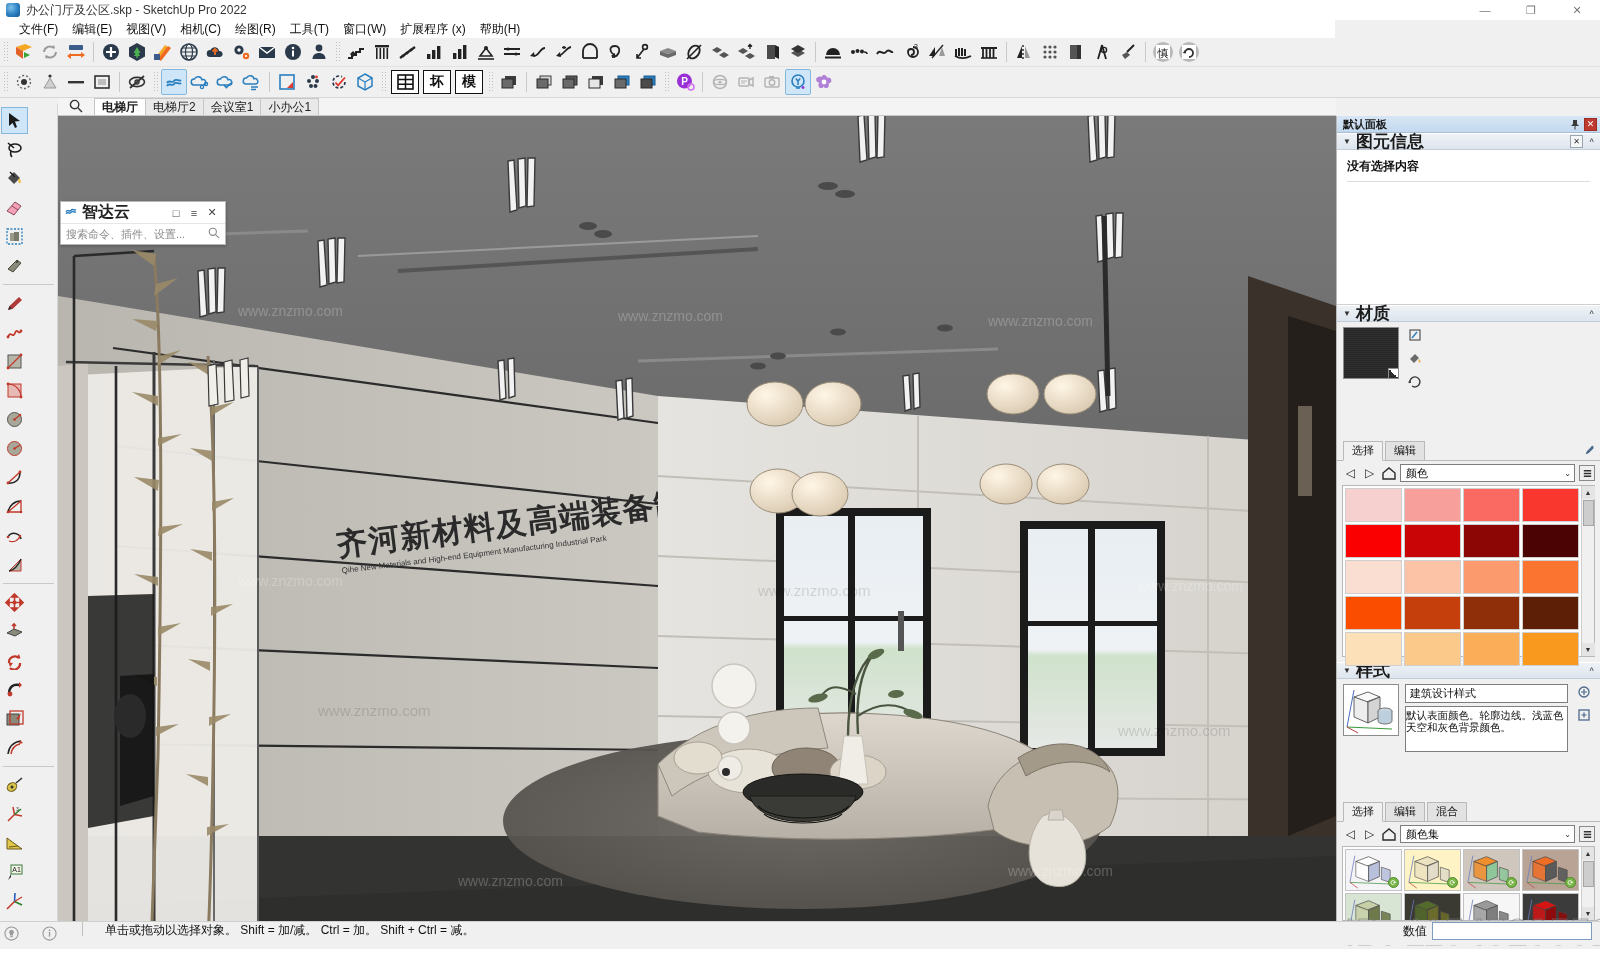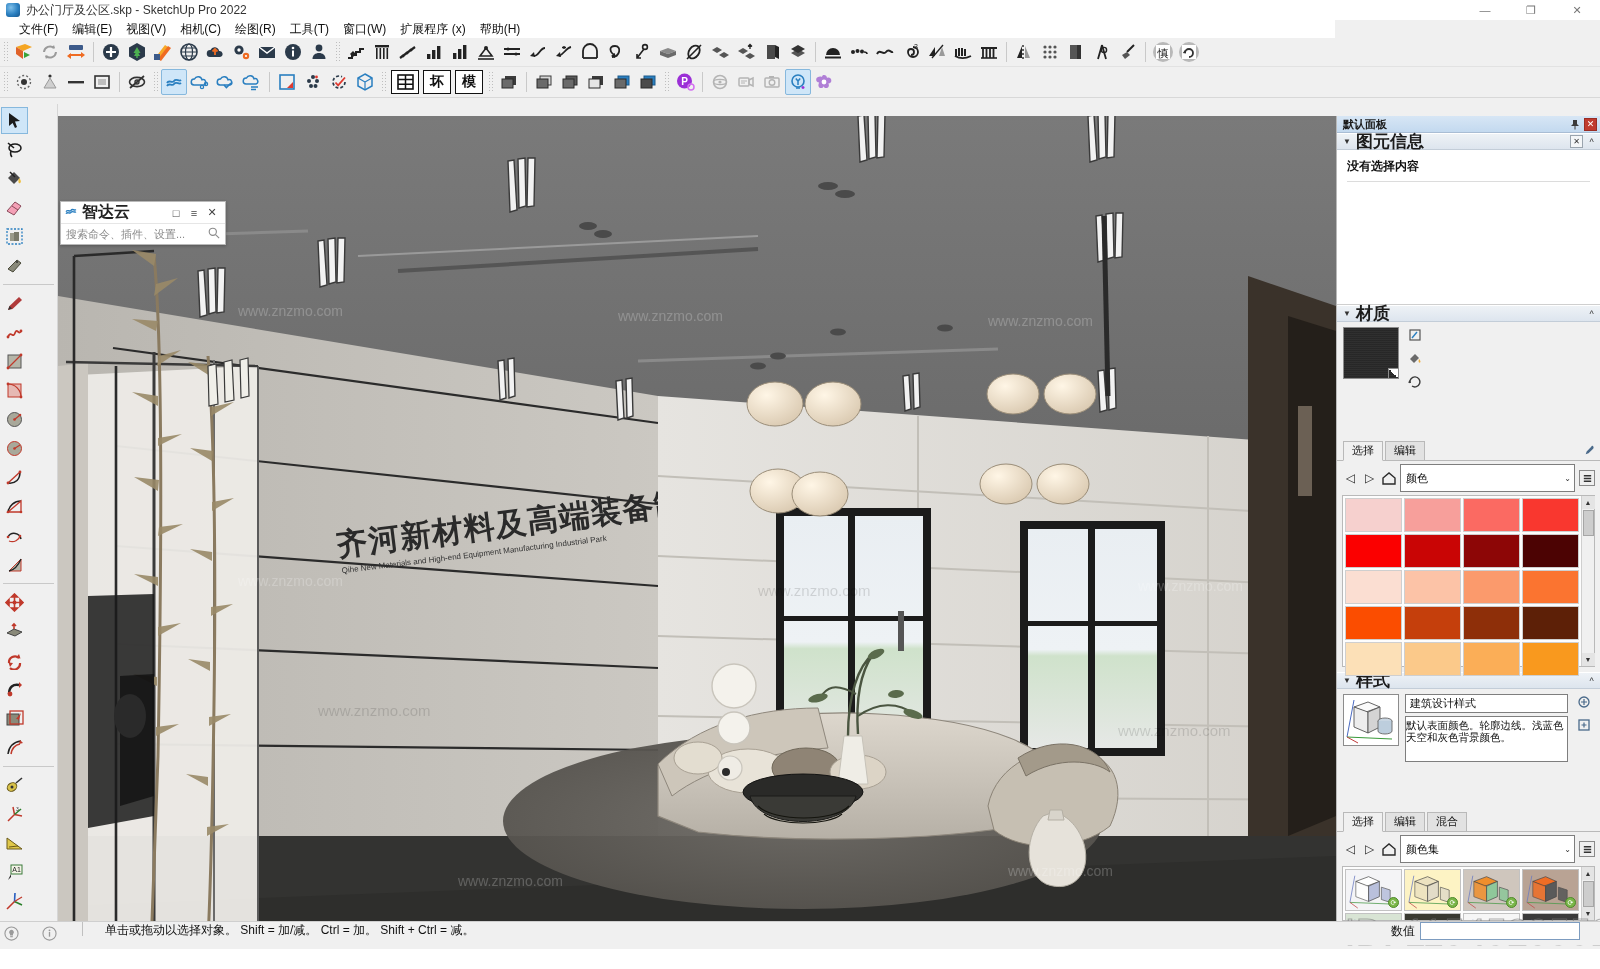--- a/index.html
+++ b/index.html
@@ -174,21 +174,21 @@
   .mtab {
     padding:1px 8px 2px 8px; font-size:11px; border:1px solid #b9b9b9; border-bottom:none;
     background:#e2e2e2; margin-right:2px; color:#111;
   }
   .mtab.active { background:#f0f0f0; border-bottom:1px solid #f0f0f0; margin-bottom:-1px; font-weight:normal; }
   .tabs-row .right-ico { margin-left:auto; padding-right:5px; display:flex; gap:6px; align-items:center; }
 
   .picker-row { display:flex; align-items:center; gap:4px; padding:3px 5px 3px 6px; background:#f0f0f0; }
   .nav-ico { width:15px; height:15px; display:flex; align-items:center; justify-content:center; color:#2a2a2a; }
   .combo {
-    flex:1; height:28px; border:1px solid #7e7e7e; background:#fff;
+    flex:1; height:18px; border:1px solid #7e7e7e; background:#fff;
     display:flex; align-items:center; padding:0 3px 0 5px; font-size:11px; color:#111;
   }
   .combo .cv { flex:1; }
   .combo .ar { font-size:8px; color:#333; }
   .sq-btn { width:16px; height:16px; border:1px solid #8a8a8a; background:#efefef; display:flex; align-items:center; justify-content:center; }
 
   .swatch-area { position:relative; background:#fdfdfd; border:1px solid #b9b9b9; margin:0 5px; }
   .swatch-grid { display:grid; grid-template-columns:repeat(4,1fr); gap:2px; padding:2px; }
   .swatch { height:34px; border:1px solid #cfcfcf; }
   .sbar {
@@ -225,21 +225,21 @@
 
   
   .statusbar {
     position:absolute; left:0; top:921px; width:1600px; height:24px;
     background:#f0f0f0; border-top:1px solid #cfcfcf;
     display:flex; align-items:flex-start;gap:16px;
   }
   .sb-ico { width:22px; height:22px; display:flex; align-items:center; justify-content:center; color:#666; }
   .sb-div { width:1px; height:14px; background:#c0c0c0; margin:0 6px; }
   .sb-text { font-size:12px; color:#111; }
-  .sb-right { margin-left:auto; display:flex; align-items:center; gap:5px; padding-right:20px; }
+  .sb-right { margin-left:auto; display:flex; align-items:center; gap:5px; padding-right:8px; }
   .vcb-label { font-size:12px; color:#111; }
   .vcb {
     width:160px; height:18px; border:1px solid #7d9cc0; background:#fff;
   }
   .taskbar {
     position:absolute; left:0; top:949px; width:1600px; height:20px; background:#ffffff;
   }
 
   
   .id-wm {
@@ -1016,20 +1016,32 @@
     <div class="ltool">
       <svg width="19" height="19" viewBox="0 0 19 19">
           <circle cx="9.5" cy="9.5" r="7" fill="#3a9a4a" stroke="#1a5a2a"></circle>
           <path d="M9.5 2.5v14" stroke="#c0392b" stroke-width="2"></path>
           <ellipse cx="9.5" cy="9.5" rx="7" ry="3" fill="none" stroke="#1a5a2a" stroke-width="1.2"></ellipse>
         </svg>
     </div>
 
   </div>
 
+  <div class="scene-bar">
+    <div class="scene-search">
+      <svg width="14" height="14" viewBox="0 0 14 14">
+          <circle cx="5.6" cy="5.6" r="4.2" fill="none" stroke="#333" stroke-width="1.4"></circle>
+          <path d="M8.8 8.8L13 13" stroke="#333" stroke-width="1.4"></path>
+        </svg>
+    </div>
+    <div class="scene-tab active">电梯厅</div>
+    <div class="scene-tab">电梯厅2</div>
+    <div class="scene-tab">会议室1</div>
+    <div class="scene-tab">小办公1</div>
+  </div>
 
   <div class="viewport">
     <svg class="vp-svg" width="1278" height="805" viewBox="0 0 1278 805">
       <defs>
         <linearGradient id="ceil" x1="0" y1="0" x2="0" y2="1">
           <stop offset="0" stop-color="#7a7a7a"></stop>
             <stop offset="1" stop-color="#6a6a6a"></stop>
         </linearGradient>
         <linearGradient id="wallL" x1="0" y1="0" x2="1" y2="0">
           <stop offset="0" stop-color="#b9b6b0"></stop>

